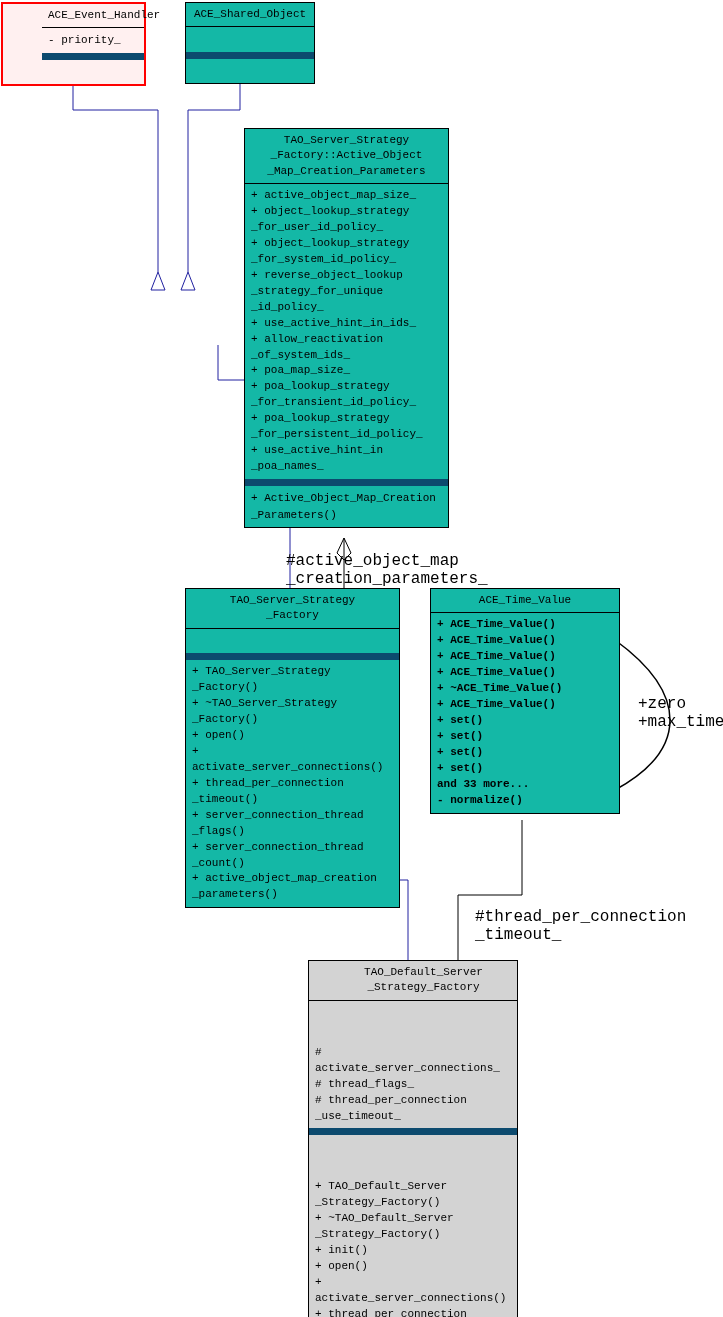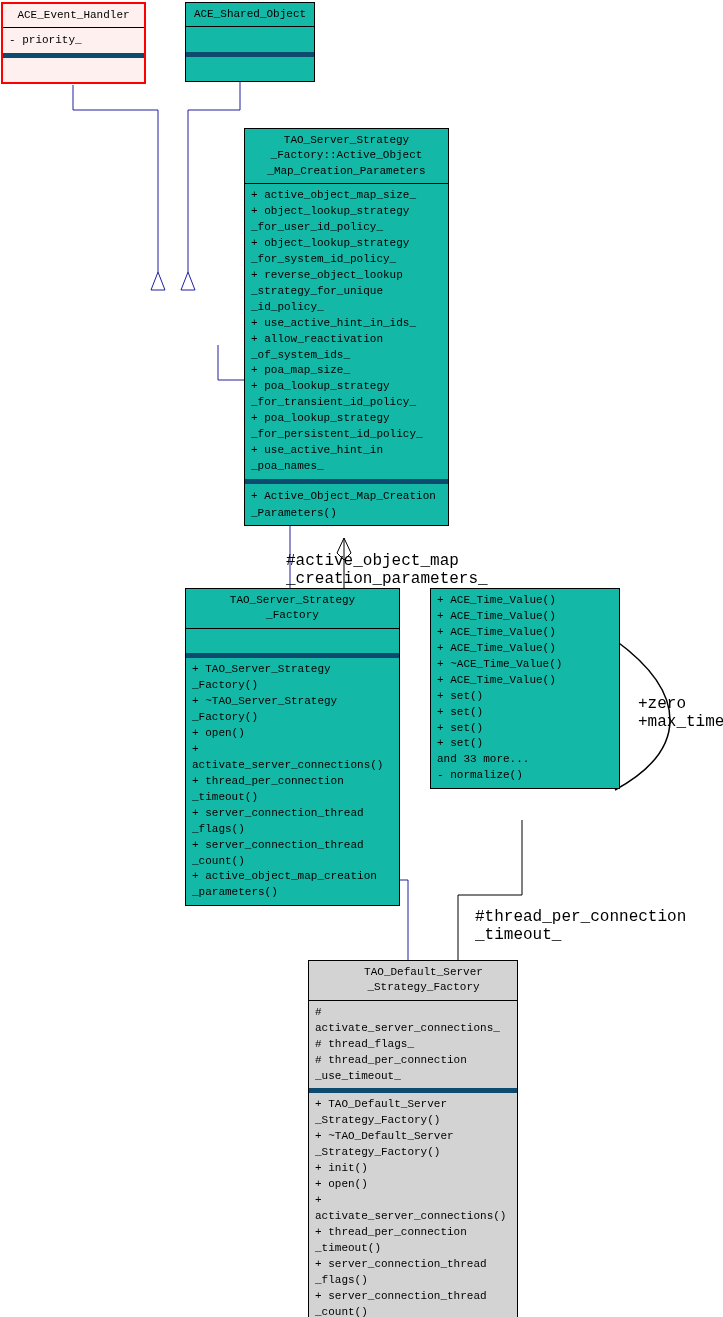--- a/index.html
+++ b/index.html
@@ -33,28 +33,29 @@
     }
     .box-header {
       text-align: center;
       padding: 4px 6px;
       border-bottom: 1px solid #000000;
       font-weight: normal;
       line-height: 1.4;
     }
     .box-section {
       padding: 4px 6px;
-      border-bottom: 5px solid #0c4a6e;
+      border-bottom: 7px solid #0c4a6e;
       line-height: 1.5;
     }
     .box-section:last-child {
       border-bottom: none;
     }
     .box-section.gray-bg {
       background: #d3d3d3;
+      margin-top: 40px;
     }
     .gray-header .box-header {
       background: #d3d3d3;
     }
     .gray-header .box-section {
       background: #d3d3d3;
     }
     svg.arrows {
       position: absolute;
       top: 0;
@@ -104,21 +105,21 @@
 
     <line x1="522" y1="820" x2="522" y2="895" stroke="#000000" stroke-width="1"></line>
     <line x1="522" y1="895" x2="458" y2="895" stroke="#000000" stroke-width="1"></line>
     <line x1="458" y1="895" x2="458" y2="960" stroke="#000000" stroke-width="1"></line>
 
     <polygon points="458,960 451,975 458,985 465,975" fill="none" stroke="#000000" stroke-width="1"></polygon>
 
     <path d="M 615 640 Q 670 680 670 720 Q 670 760 615 790" fill="none" stroke="#000000" stroke-width="1.5"></path>
   </svg>
 
-  <div class="uml-box highlighted" style="left:1px; top:2px; width:145px;">
+  <div class="uml-box highlighted" style="left:1px; top:2px; width:145px;padding-left:39px;">
     <div class="box-header">ACE_Event_Handler</div>
     <div class="box-section">- priority_</div>
     <div class="box-section">&nbsp;</div>
   </div>
 
   <div class="uml-box" style="left:185px; top:2px; width:130px;">
     <div class="box-header">ACE_Shared_Object</div>
     <div class="box-section">&nbsp;</div>
     <div class="box-section">&nbsp;</div>
   </div>
@@ -170,21 +171,22 @@
       + server_connection_thread<br>
       _flags()<br>
       + server_connection_thread<br>
       _count()<br>
       + active_object_map_creation<br>
       _parameters()
     </div>
   </div>
 
   <div class="uml-box" style="left:430px; top:588px; width:190px;">
-    <div class="box-section" style="line-height:1.45;">
+    <div class="box-header">ACE_Time_Value</div>
+    <div class="box-section" style="line-height:1.45;font-weight:bold;">
       + ACE_Time_Value()<br>
       + ACE_Time_Value()<br>
       + ACE_Time_Value()<br>
       + ACE_Time_Value()<br>
       + ~ACE_Time_Value()<br>
       + ACE_Time_Value()<br>
       + set()<br>
       + set()<br>
       + set()<br>
       + set()<br>

